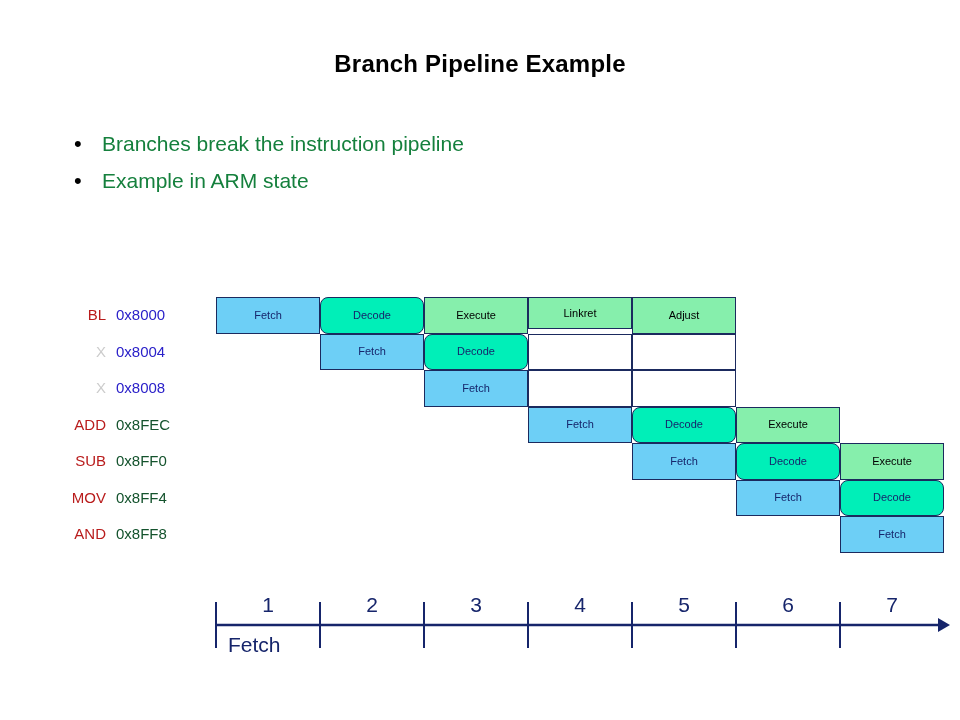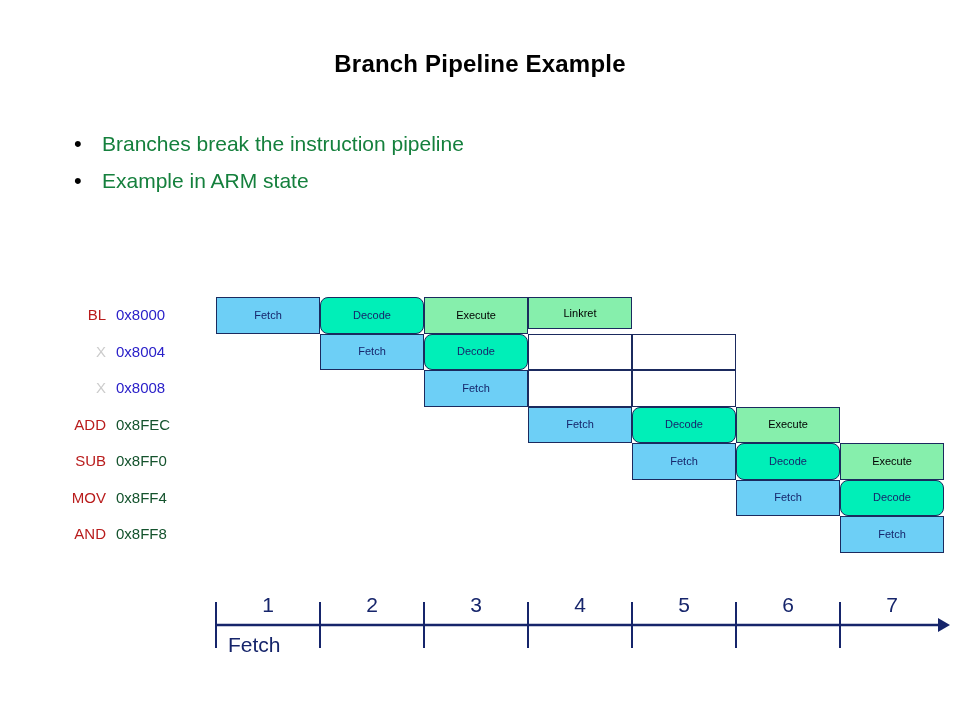--- a/index.html
+++ b/index.html
@@ -141,20 +141,21 @@
     </div>
   </div>
 
 <div id="pipeline-diagram">
     <div class="row-label-mnemonic" style="left: 36px; top: 306px;">BL</div>
     <div class="row-label-address addr-blue" style="top: 306px;">0x8000</div>
     <div class="grid-cell cell-fetch" style="left: 216px; top: 297px; width: 104px; height: 36.5px;">Fetch</div>
     <div class="grid-cell cell-decode" style="left: 320px; top: 297px; width: 104px; height: 36.5px;">Decode</div>
     <div class="grid-cell cell-exec" style="left: 424px; top: 297px; width: 104px; height: 36.5px;">Execute</div>
     <div class="grid-cell cell-exec" style="left: 528px; top: 297px; width: 104px; height: 32px;">Linkret</div>
+    <div class="grid-cell cell-exec" style="left: 632px; top: 297px; width: 104px; height: 36.5px;">Adjust</div>
     <div class="row-label-mnemonic dim" style="left: 36px; top: 342.5px;">X</div>
     <div class="row-label-address addr-blue" style="top: 342.5px;">0x8004</div>
     <div class="grid-cell cell-fetch" style="left: 320px; top: 333.5px; width: 104px; height: 36.5px;">Fetch</div>
     <div class="grid-cell cell-decode" style="left: 424px; top: 333.5px; width: 104px; height: 36.5px;">Decode</div>
     <div class="grid-cell cell-empty" style="left: 528px; top: 333.5px; width: 104px; height: 36.5px;"></div>
     <div class="grid-cell cell-empty" style="left: 632px; top: 333.5px; width: 104px; height: 36.5px;"></div>
     <div class="row-label-mnemonic dim" style="left: 36px; top: 379px;">X</div>
     <div class="row-label-address addr-blue" style="top: 379px;">0x8008</div>
     <div class="grid-cell cell-fetch" style="left: 424px; top: 370px; width: 104px; height: 36.5px;">Fetch</div>
     <div class="grid-cell cell-empty" style="left: 528px; top: 370px; width: 104px; height: 36.5px;"></div>

